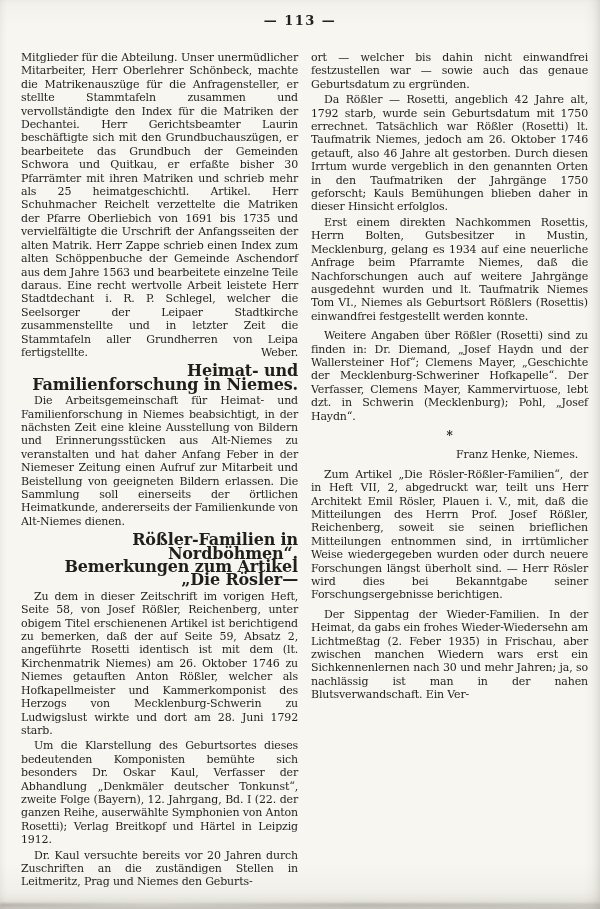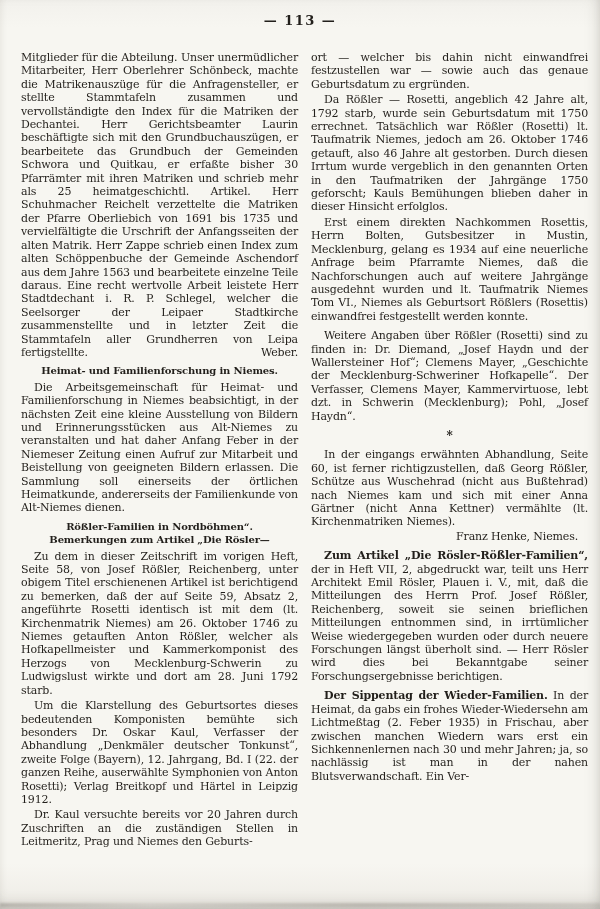--- a/index.html
+++ b/index.html
@@ -40,30 +40,30 @@
     line-height: 13.4px;
     text-align: justify;
     letter-spacing: -0.15px;
     hyphens: auto;
   }
   .p { margin: 2px 0 0 0; text-indent: 13px; }
   .p.noindent { margin-top: 0; text-indent: 0; }
   .p.gap-top { margin-top: 6px; }
   .heading {
     margin: 5px 0 3px 0;
-    text-align: center;
+    text-align: right;
     font-weight: bold;
-    font-size: 10px;
+    font-size: 16px;
     text-indent: 0;
   }
   .heading .hl { display: block; }
   .sig-inline { float: right; padding-left: 8px; }
   .sig-line { text-align: right; padding-right: 10px; margin-top: 1px; }
   .separator { text-align: center; font-weight: bold; margin: 7px 0 5px 0; font-size: 12px; }
-  .bold-lead { font-weight: bold; }
+  .bold-lead { font-weight: normal; }
 </style>
 </head>
 <body>
 
 <div class="page">
 
   <div class="page-header">— 113 —</div>
 
   <div class="columns">
 
@@ -94,21 +94,20 @@
 
       <p class="p">Da Rößler — Rosetti, angeblich 42 Jahre alt, 1792 starb, wurde sein Geburtsdatum mit 1750 errechnet. Tatsächlich war Rößler (Rosetti) lt. Taufmatrik Niemes, jedoch am 26. Oktober 1746 getauft, also 46 Jahre alt gestorben. Durch diesen Irrtum wurde vergeblich in den genannten Orten in den Taufmatriken der Jahrgänge 1750 geforscht; Kauls Bemühungen blieben daher in dieser Hinsicht erfolglos.</p>
 
       <p class="p">Erst einem direkten Nachkommen Rosettis, Herrn Bolten, Gutsbesitzer in Mustin, Mecklenburg, gelang es 1934 auf eine neuerliche Anfrage beim Pfarramte Niemes, daß die Nachforschungen auch auf weitere Jahrgänge ausgedehnt wurden und lt. Taufmatrik Niemes Tom VI., Niemes als Geburtsort Rößlers (Rosettis) einwandfrei festgestellt werden konnte.</p>
 
 
       <p class="p gap-top">Weitere Angaben über Rößler (Rosetti) sind zu finden in: Dr. Diemand, „Josef Haydn und der Wallersteiner Hof“; Clemens Mayer, „Geschichte der Mecklenburg-Schweriner Hofkapelle“. Der Verfasser, Clemens Mayer, Kammervirtuose, lebt dzt. in Schwerin (Mecklenburg); Pohl, „Josef Haydn“.</p>
 
       <div class="separator">*</div>
 
-      <p class="p">In der eingangs erwähnten Abhandlung, Seite 60, ist ferner richtigzustellen, daß Georg Rößler, Schütze aus Wuschehrad (nicht aus Bußtehrad) nach Niemes kam und sich mit einer Anna Gärtner (nicht Anna Kettner) vermählte (lt. Kirchenmatriken Niemes).</p>
 
       <div class="sig-line">Franz Henke, Niemes.</div>
 
       <p class="p gap-top">
         <span class="bold-lead">Zum Artikel „Die Rösler-Rößler-Familien“,</span><span> der in Heft VII, 2, abgedruckt war, teilt uns Herr Architekt Emil Rösler, Plauen i. V., mit, daß die Mitteilungen des Herrn Prof. Josef Rößler, Reichenberg, soweit sie seinen brieflichen Mitteilungen entnommen sind, in irrtümlicher Weise wiedergegeben wurden oder durch neuere Forschungen längst überholt sind. — Herr Rösler wird dies bei Bekanntgabe seiner Forschungsergebnisse berichtigen.</span>
       </p>
 
       <p class="p gap-top">
         <span class="bold-lead">Der Sippentag der Wieder-Familien.</span><span> In der Heimat, da gabs ein frohes Wieder-Wiedersehn am Lichtmeßtag (2. Feber 1935) in Frischau, aber zwischen manchen Wiedern wars erst ein Sichkennenlernen nach 30 und mehr Jahren; ja, so nachlässig ist man in der nahen Blutsverwandschaft. Ein Ver-</span>
       </p>

